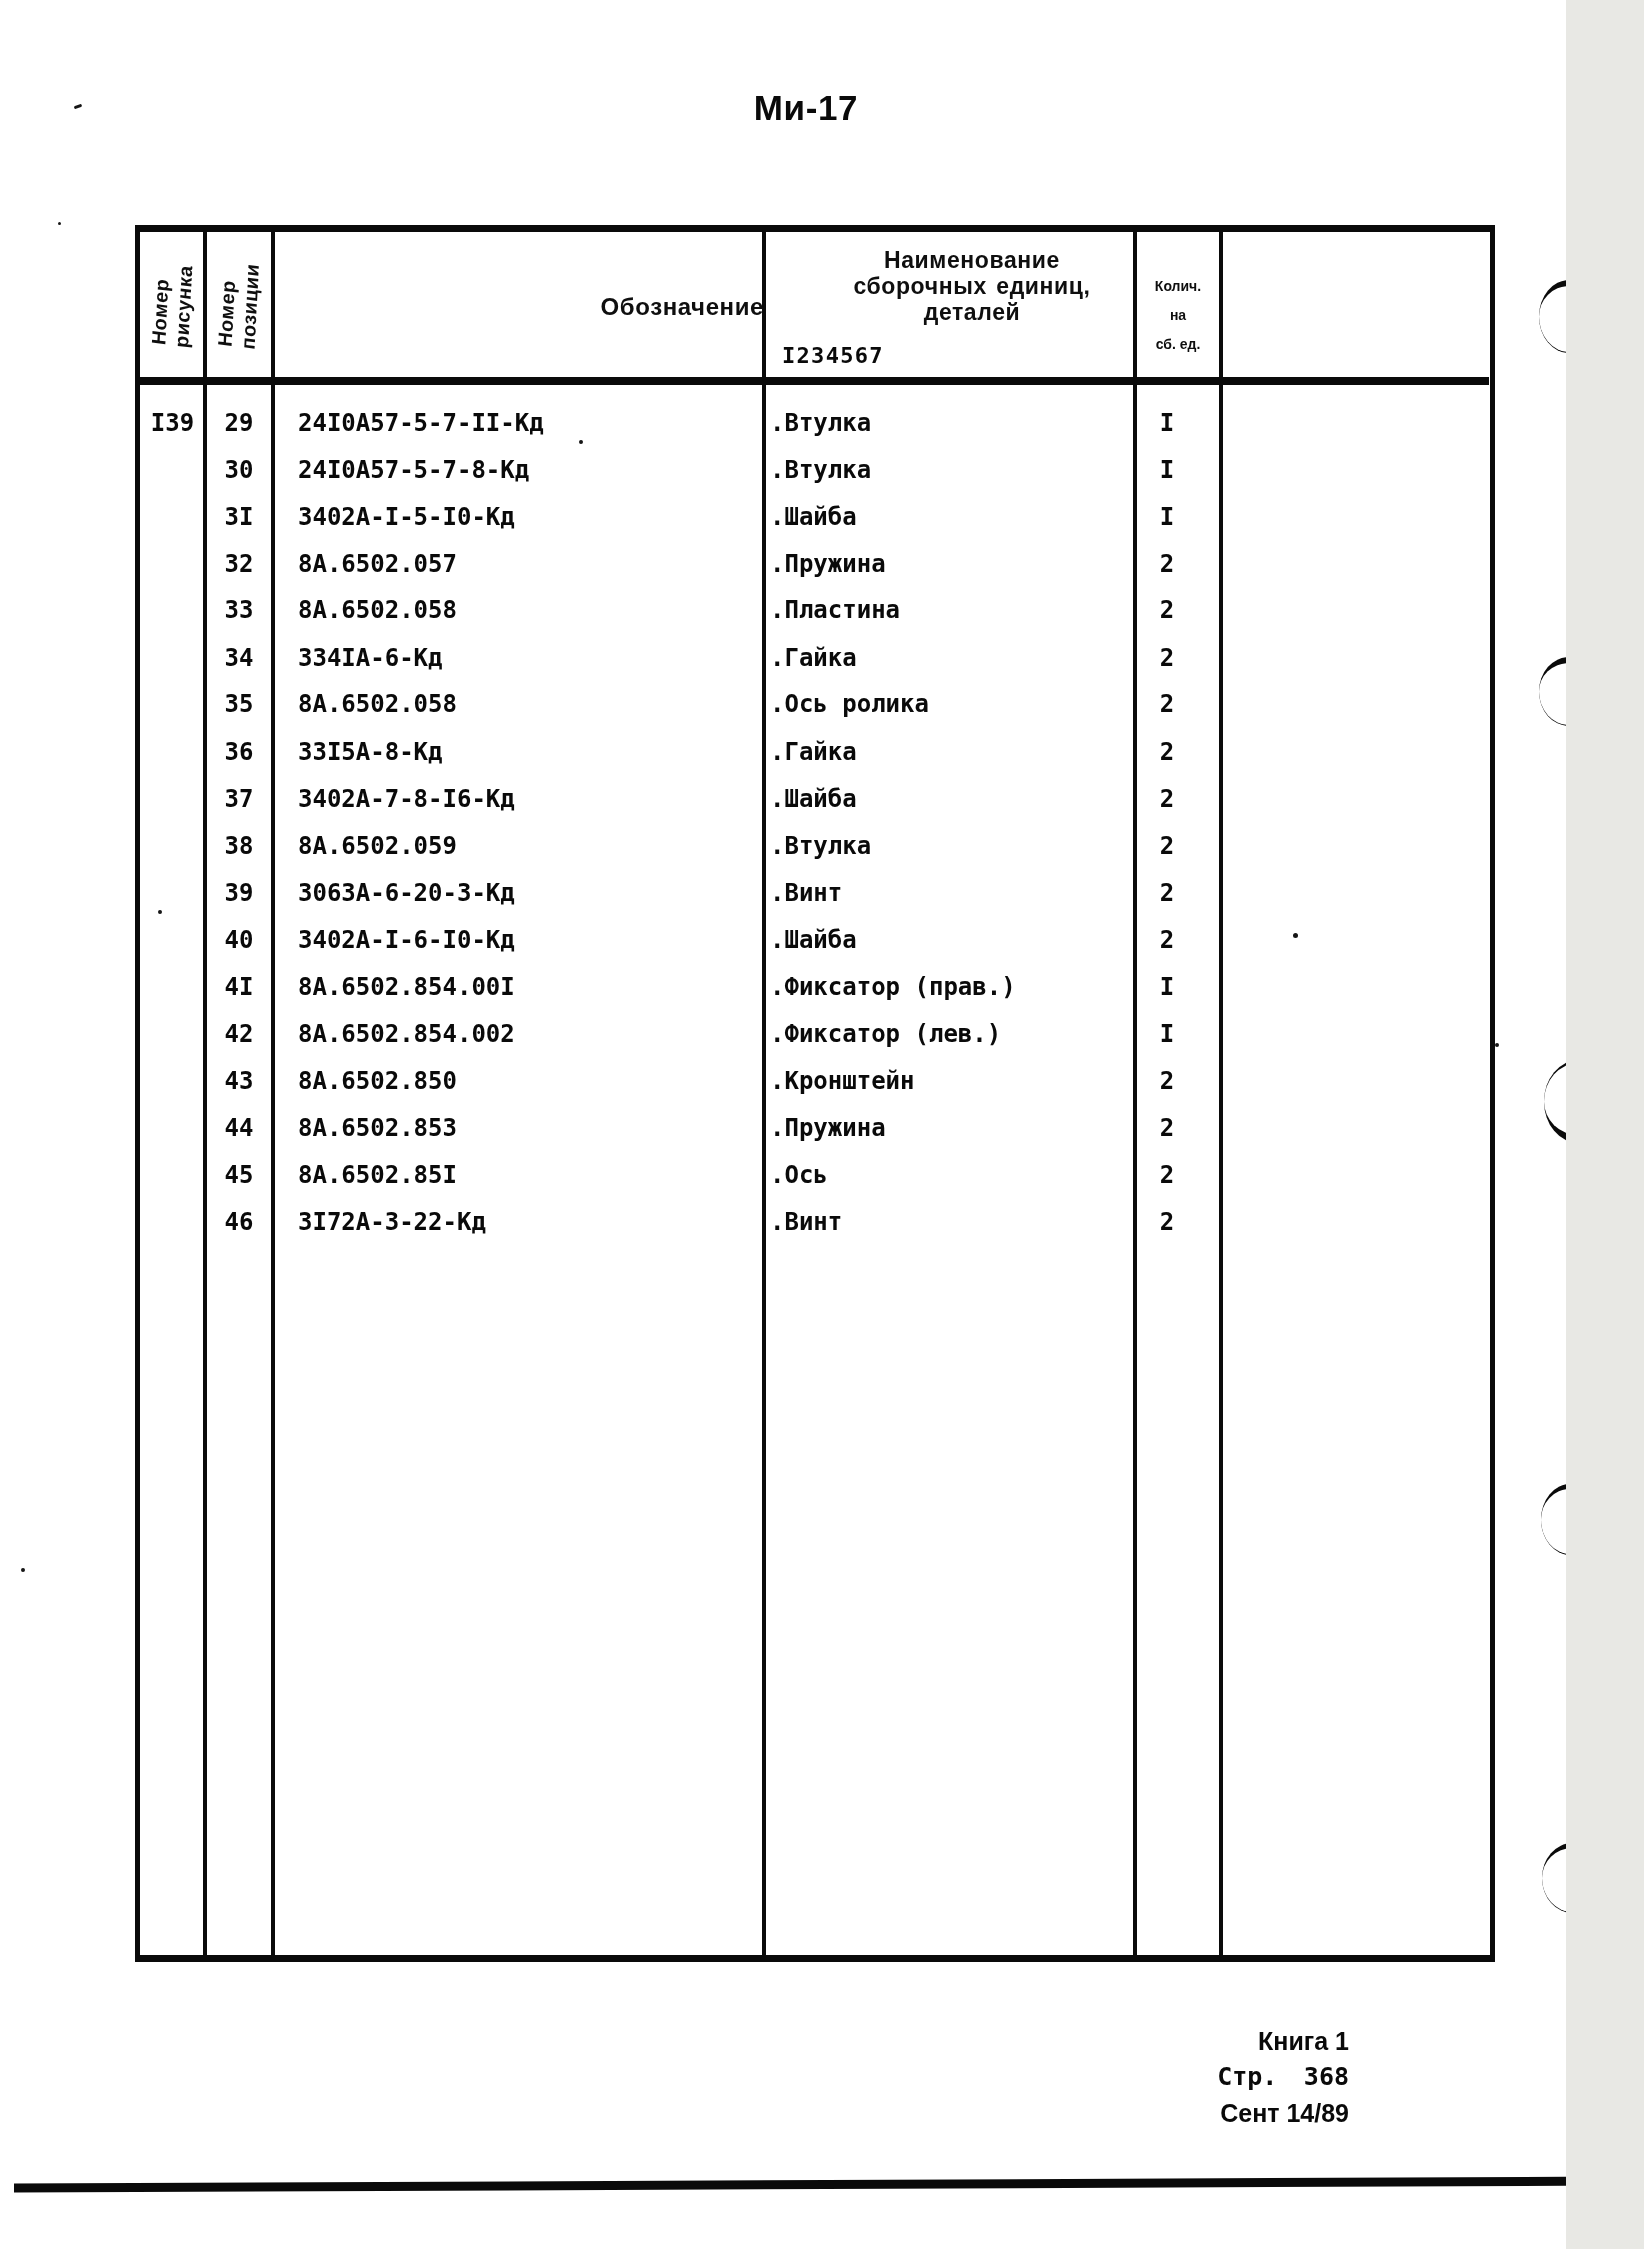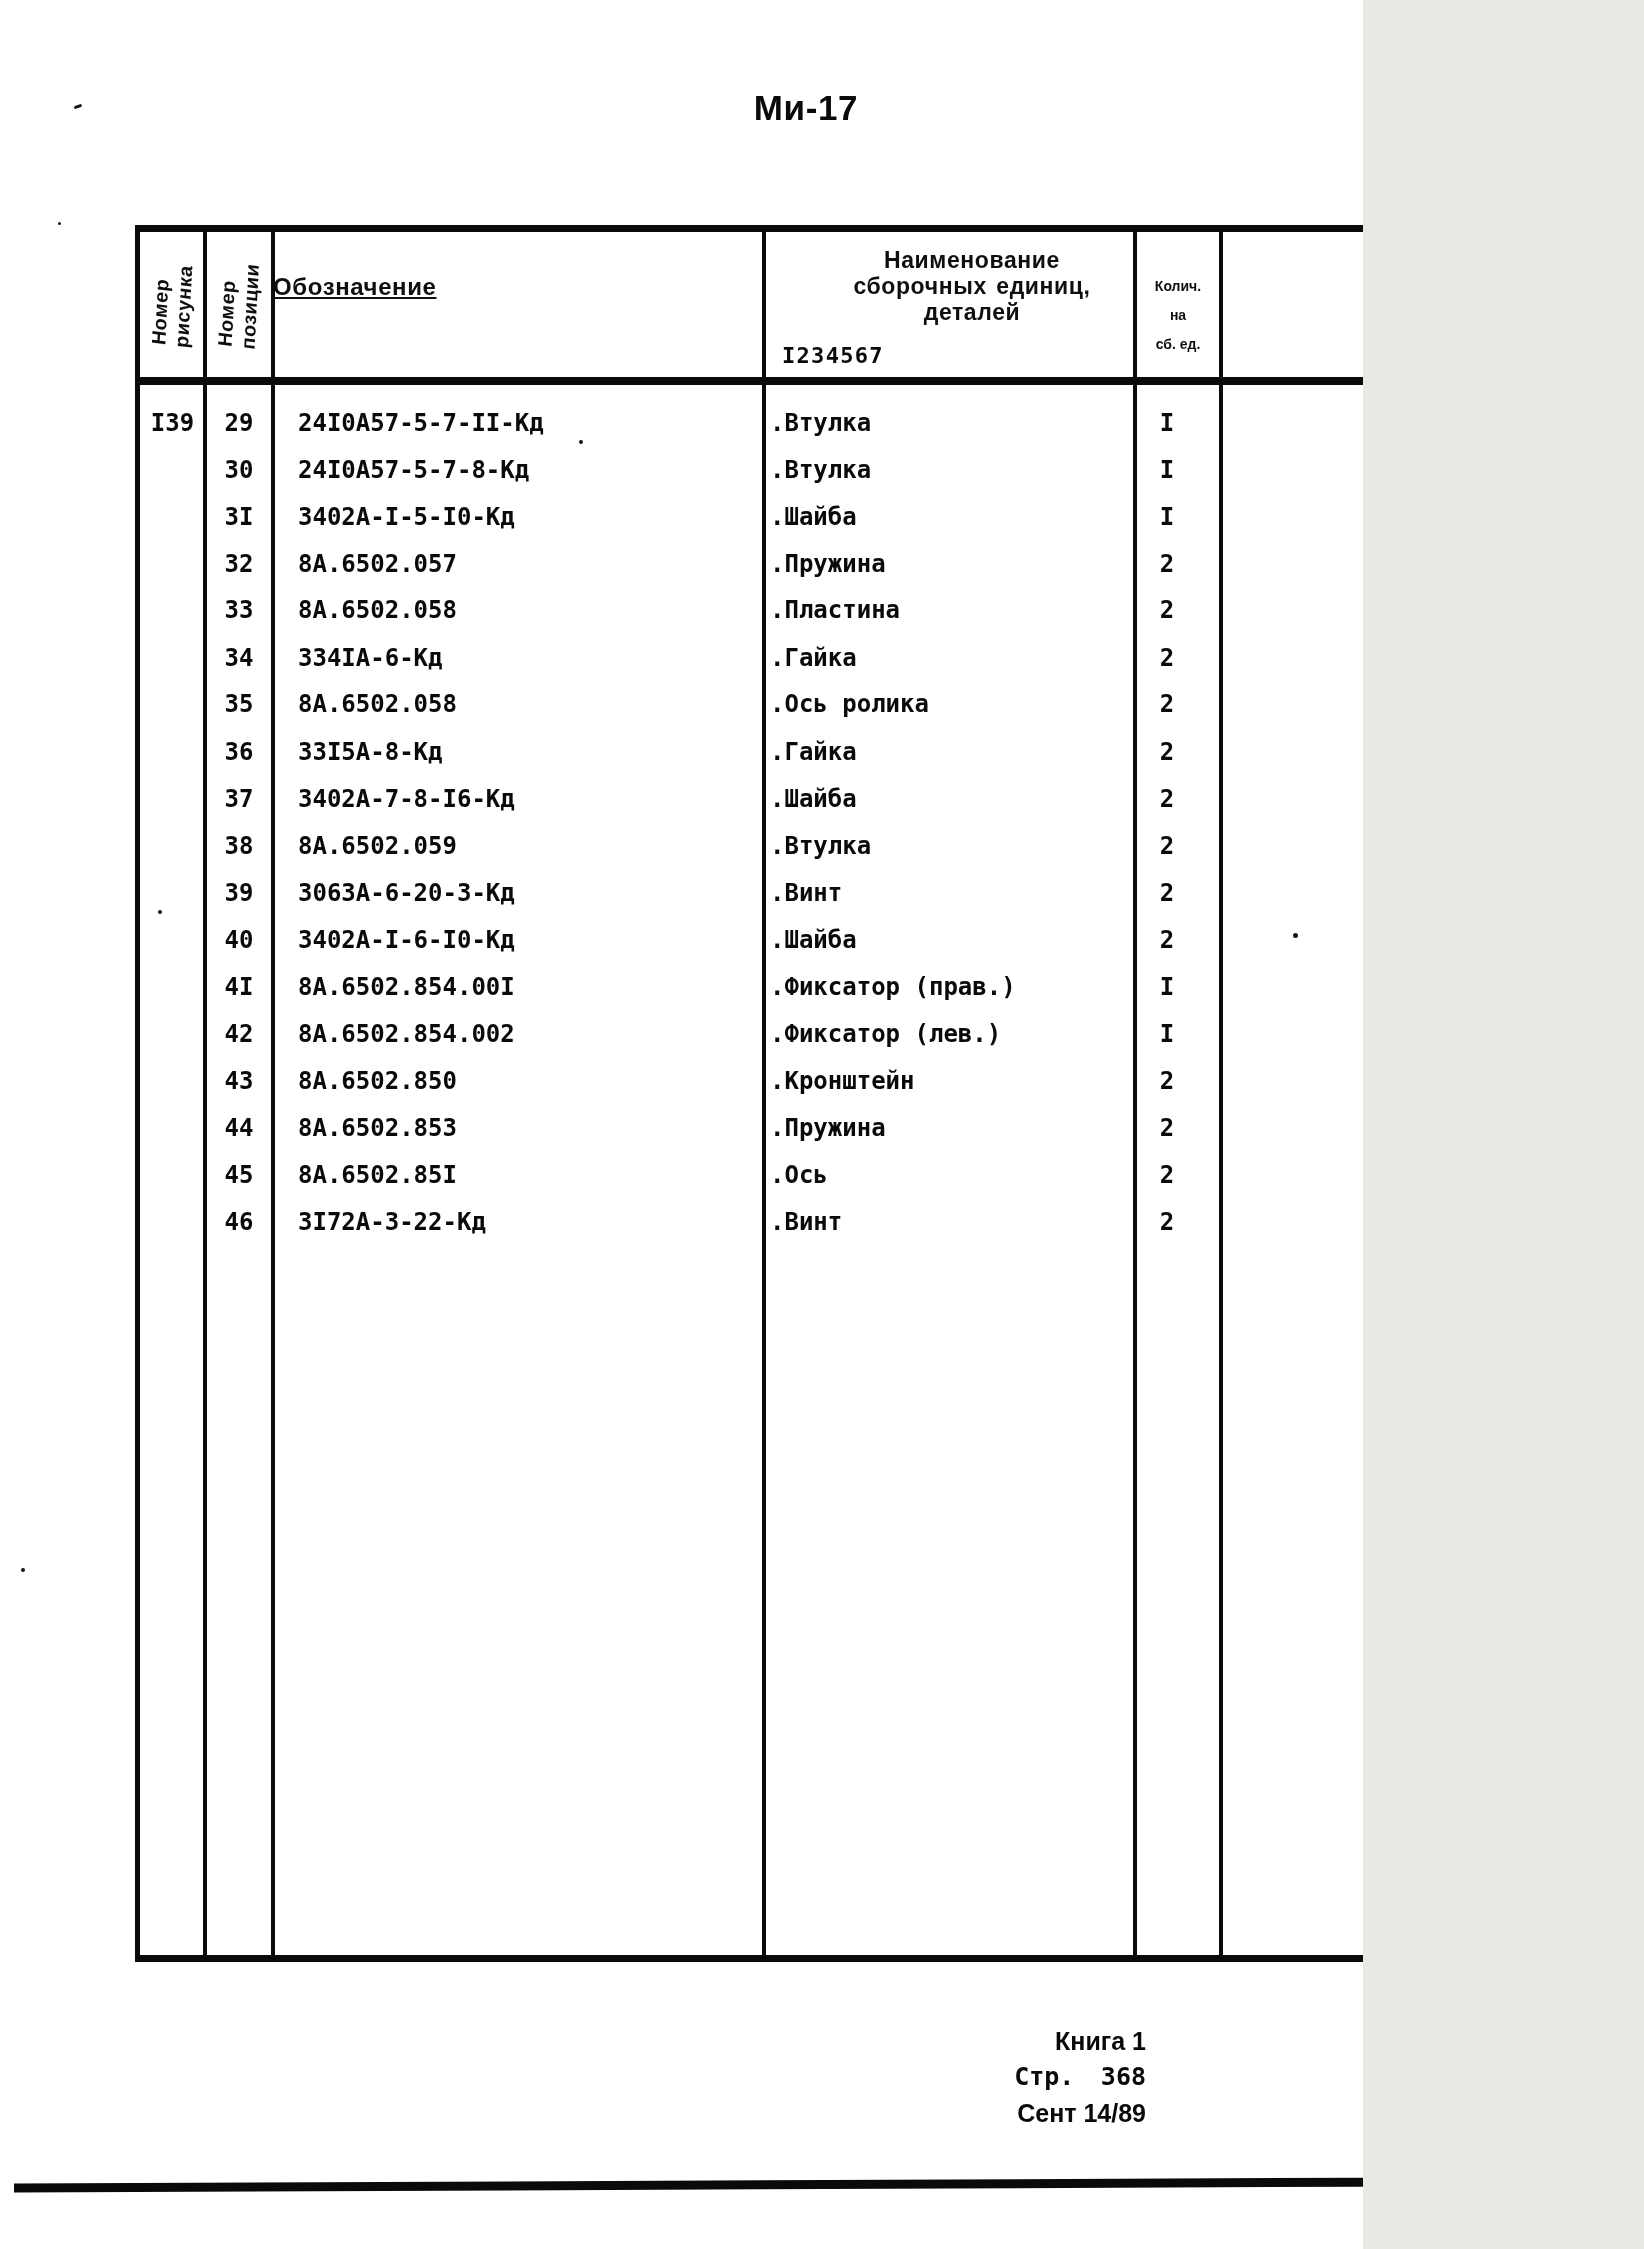--- a/index.html
+++ b/index.html
@@ -1,18 +1,18 @@
 <!DOCTYPE html>
 <html style="font-size:10px"><head>
 <meta charset="utf-8">
 <style>
   html,body{margin:0;padding:0;background:#e8e8e4;}
   .page{
     position:relative;
-    width:1363px;height:2250px;
+    width:1566px;height:2250px;
     background:#ffffff;
     font-family:"DejaVu Sans Mono", monospace;
     color:#0a0a0a;
     overflow:hidden;
   }
   .doc-title{
     position:absolute;left:0;top:88px;width:1612px;
     text-align:center;
     font-family:"Liberation Sans", sans-serif;
     font-weight:700;font-size:35px;letter-spacing:0.6px;
@@ -42,22 +42,22 @@
     display:flex;align-items:center;justify-content:center;
   }
   .hdr-rot .rot{
     transform:rotate(-87deg) skewX(-4deg);
     font-size:19.6px;line-height:23px;white-space:nowrap;
     text-align:left;letter-spacing:0.6px;
   }
   .hdr-fig{left:0;width:65px;}
   .hdr-pos{left:65px;width:68px;}
   .hdr-des{
-    position:absolute;left:133px;top:41px;width:491px;
-    text-align:left;font-size:24px;letter-spacing:0.6px;text-decoration:underline;
+    position:absolute;left:133px;top:61px;width:491px;
+    text-align:right;font-size:24px;letter-spacing:0.6px;
   }
   .hdr-name{
     position:absolute;left:655px;top:15px;width:354px;
     text-align:center;font-size:23px;line-height:26px;
     letter-spacing:0.6px;word-spacing:2.5px;
   }
   .hdr-code{
     position:absolute;left:642px;top:111px;
     font-family:"DejaVu Sans Mono", monospace;
     font-weight:700;font-size:22px;letter-spacing:1.3px;

